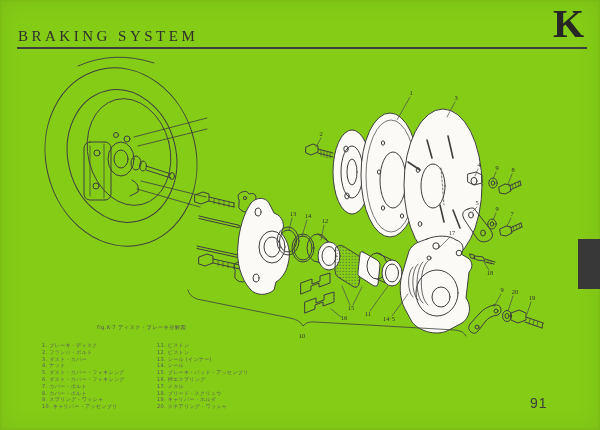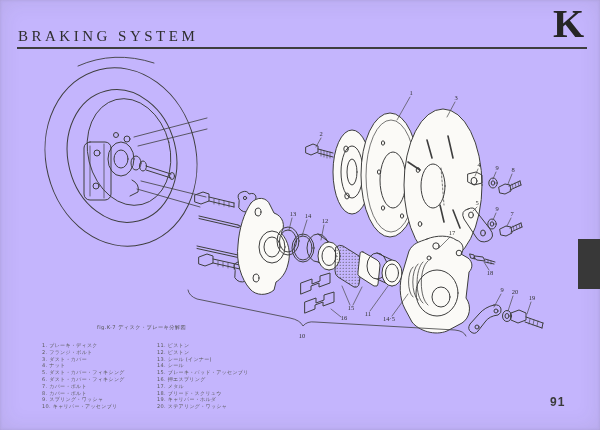--- a/index.html
+++ b/index.html
@@ -1,18 +1,18 @@
 <!DOCTYPE html>
 <html><head>
 <meta charset="utf-8">
 <style>
   html,body{margin:0;padding:0;background:#e8e6e1;}
   .page{
     position:relative;width:600px;height:430px;overflow:hidden;
-    background:#c4b5fd;
+    background:#84cc16;
     box-shadow:inset 0 0 22px rgba(60,55,45,.10), inset 0 0 3px rgba(60,55,45,.12);
     font-family:"Liberation Serif", serif;
   }
   .page-title{
     position:absolute;left:18px;top:28px;
     font-size:15px;letter-spacing:3.5px;color:#2e2e2e;font-weight:500;
     white-space:nowrap;
   }
   .section-letter{
     position:absolute;right:16px;top:4px;
@@ -36,23 +36,23 @@
   .parts-col{
     position:absolute;top:342px;margin:0;padding:0;list-style:none;
   }
   .parts-col.left{left:42px;}
   .parts-col.right{left:157px;}
   .parts-col li{
     font-family:"DejaVu Sans", sans-serif;font-size:5px;line-height:6.8px;
     color:#5a5a5a;white-space:nowrap;letter-spacing:.3px;
   }
   .page-number{
-    position:absolute;left:550px;top:395px;
-    font-family:"Liberation Sans", sans-serif;font-weight:bold;
-    font-size:12px;color:#3a3a3a;letter-spacing:1px;
+    position:absolute;left:530px;top:395px;
+    font-family:"Liberation Sans", sans-serif;font-weight:normal;
+    font-size:14px;color:#3a3a3a;letter-spacing:1px;
   }
 </style>
 </head>
 <body>
 
 <div class="page">
 
   <div class="page-title">BRAKING SYSTEM</div>
   <div class="section-letter">K</div>
   <div class="header-rule"></div>

